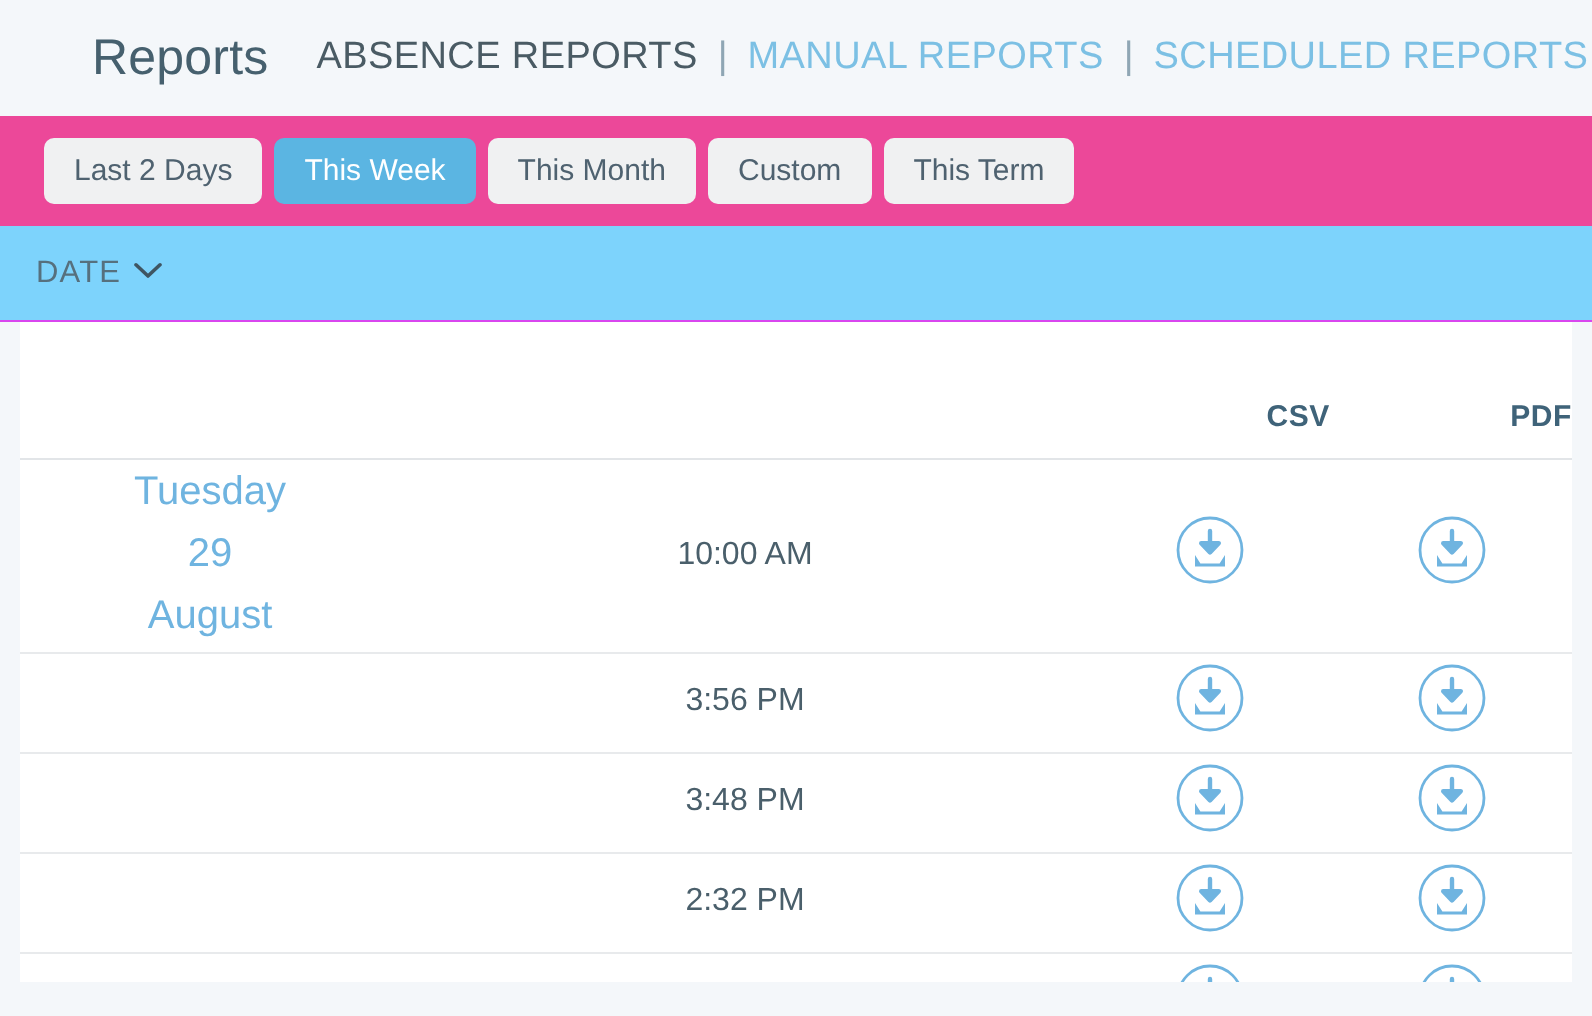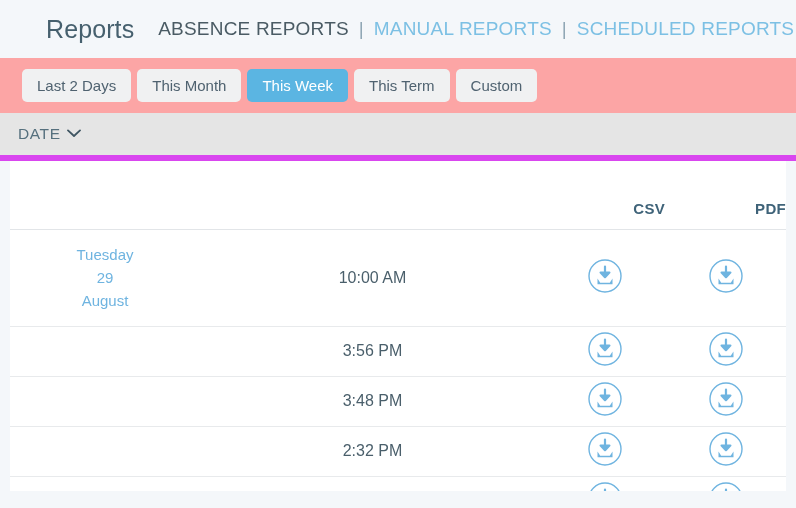--- a/index.html
+++ b/index.html
@@ -49,21 +49,21 @@
     cursor: default;
   }
   .nav-sep {
     color: #8fa6b4;
     margin: 0 10px;
     font-weight: 300;
   }
 
   
   .filter-bar {
-    background: #fca5a5;
+    background: #ec4899;
     padding: 11px 0 11px 22px;
     display: flex;
     align-items: center;
   }
   .filter-group { display: flex; }
   .filter-btn {
     font-family: "Liberation Sans", sans-serif;
     font-size: 15px;
     color: #4f6270;
     background: #f0f1f2;
@@ -75,26 +75,26 @@
     line-height: 1;
     white-space: nowrap;
   }
   .filter-btn.active {
     background: #5bb5e2;
     color: #ffffff;
   }
 
   
   .sort-bar {
-    background: #e5e5e5;
+    background: #7dd3fc;
     height: 48px;
     display: flex;
     align-items: center;
     padding-left: 18px;
-    border-bottom: 6px solid #d946ef;
+    border-bottom: 1px solid #d946ef;
   }
   .sort-label {
     font-size: 15.5px;
     color: #56707e;
     letter-spacing: .6px;
   }
   .chevron-down {
     display: inline-block;
     margin-left: 6px;
     position: relative;
@@ -135,21 +135,21 @@
     padding: 0;
     border-bottom: 1px solid #e8eaec;
     vertical-align: middle;
     height: 50px;
   }
   tbody tr.tall td { height: 97px; }
 
   .date-cell {
     text-align: center;
     color: #6fb4e0;
-    font-size: 15px;
+    font-size: 20px;
     line-height: 1.55;
   }
   .date-cell .dline { display: block; }
   .time-cell {
     text-align: center;
     font-size: 16px;
     color: #4a5f6b;
   }
   .icon-cell { text-align: center; }
 
@@ -174,24 +174,24 @@
     <span class="nav-sep">|</span>
     <a class="nav-link">MANUAL REPORTS</a>
     <span class="nav-sep">|</span>
     <a class="nav-link">SCHEDULED REPORTS</a>
   </nav>
 </div>
 
 <div class="filter-bar">
   <div class="filter-group">
     <button class="filter-btn">Last 2 Days</button>
+    <button class="filter-btn active">This Week</button>
     <button class="filter-btn">This Month</button>
-    <button class="filter-btn active">This Week</button>
+    <button class="filter-btn">Custom</button>
     <button class="filter-btn">This Term</button>
-    <button class="filter-btn">Custom</button>
   </div>
 </div>
 
 <div class="sort-bar">
   <div style="display:flex;align-items:center;cursor:pointer;">
     <span class="sort-label">DATE</span>
     <span class="chevron-down">
       <svg width="14" height="9" viewBox="0 0 14 9" aria-hidden="true">
         <path d="M1 1.4 L7 7 L13 1.4" fill="none" stroke="#3f5562" stroke-width="1.8" stroke-linecap="round" stroke-linejoin="round"></path>
       </svg>

